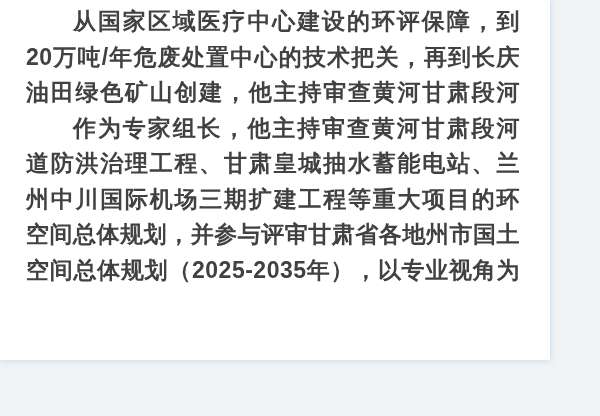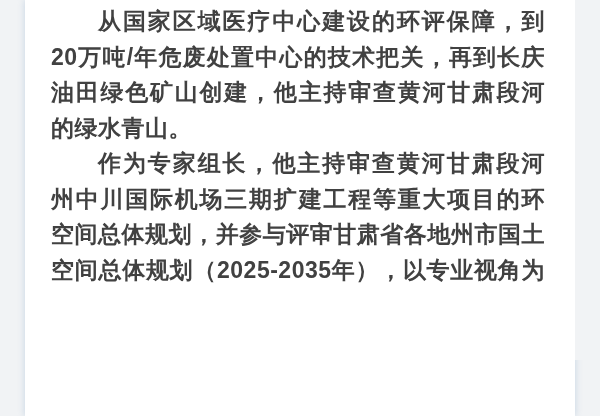--- a/index.html
+++ b/index.html
@@ -11,20 +11,21 @@
     height: 416px;
     background: #f1f3f5;
     font-family: "Liberation Sans", sans-serif;
     overflow: hidden;
   }
   .page {
     width: 600px;
     height: 360px;
     display: flex;
     justify-content: space-between;
+    flex-direction: column;
   }
   .gutter {
     flex: 1 1 auto;
     background: #f1f3f5;
   }
   .article-card {
     width: 550px;
     min-width: 550px;
     height: 416px;
     background: #ffffff;
@@ -59,24 +60,24 @@
 <body>
 
 <div class="page">
   <div class="gutter"></div>
   <div class="article-card">
     <div id="article-body">
         <div class="paragraph">
           <div class="text-line first-line">从国家区域医疗中心建设的环评保障，到</div>
           <div class="text-line">20万吨/年危废处置中心的技术把关，再到长庆</div>
           <div class="text-line">油田绿色矿山创建，他主持审查黄河甘肃段河</div>
-          <div class="text-line last-line">的绿水青山。</div>
         </div>
         <div class="paragraph">
           <div class="text-line first-line">作为专家组长，他主持审查黄河甘肃段河</div>
+          <div class="text-line">道防洪治理工程、甘肃皇城抽水蓄能电站、兰</div>
           <div class="text-line">州中川国际机场三期扩建工程等重大项目的环</div>
           <div class="text-line">空间总体规划，并参与评审甘肃省各地州市国土</div>
           <div class="text-line">空间总体规划（2025-2035年），以专业视角为</div>
         </div>
       </div>
   </div>
   <div class="gutter"></div>
 </div>
 
 </body></html>

